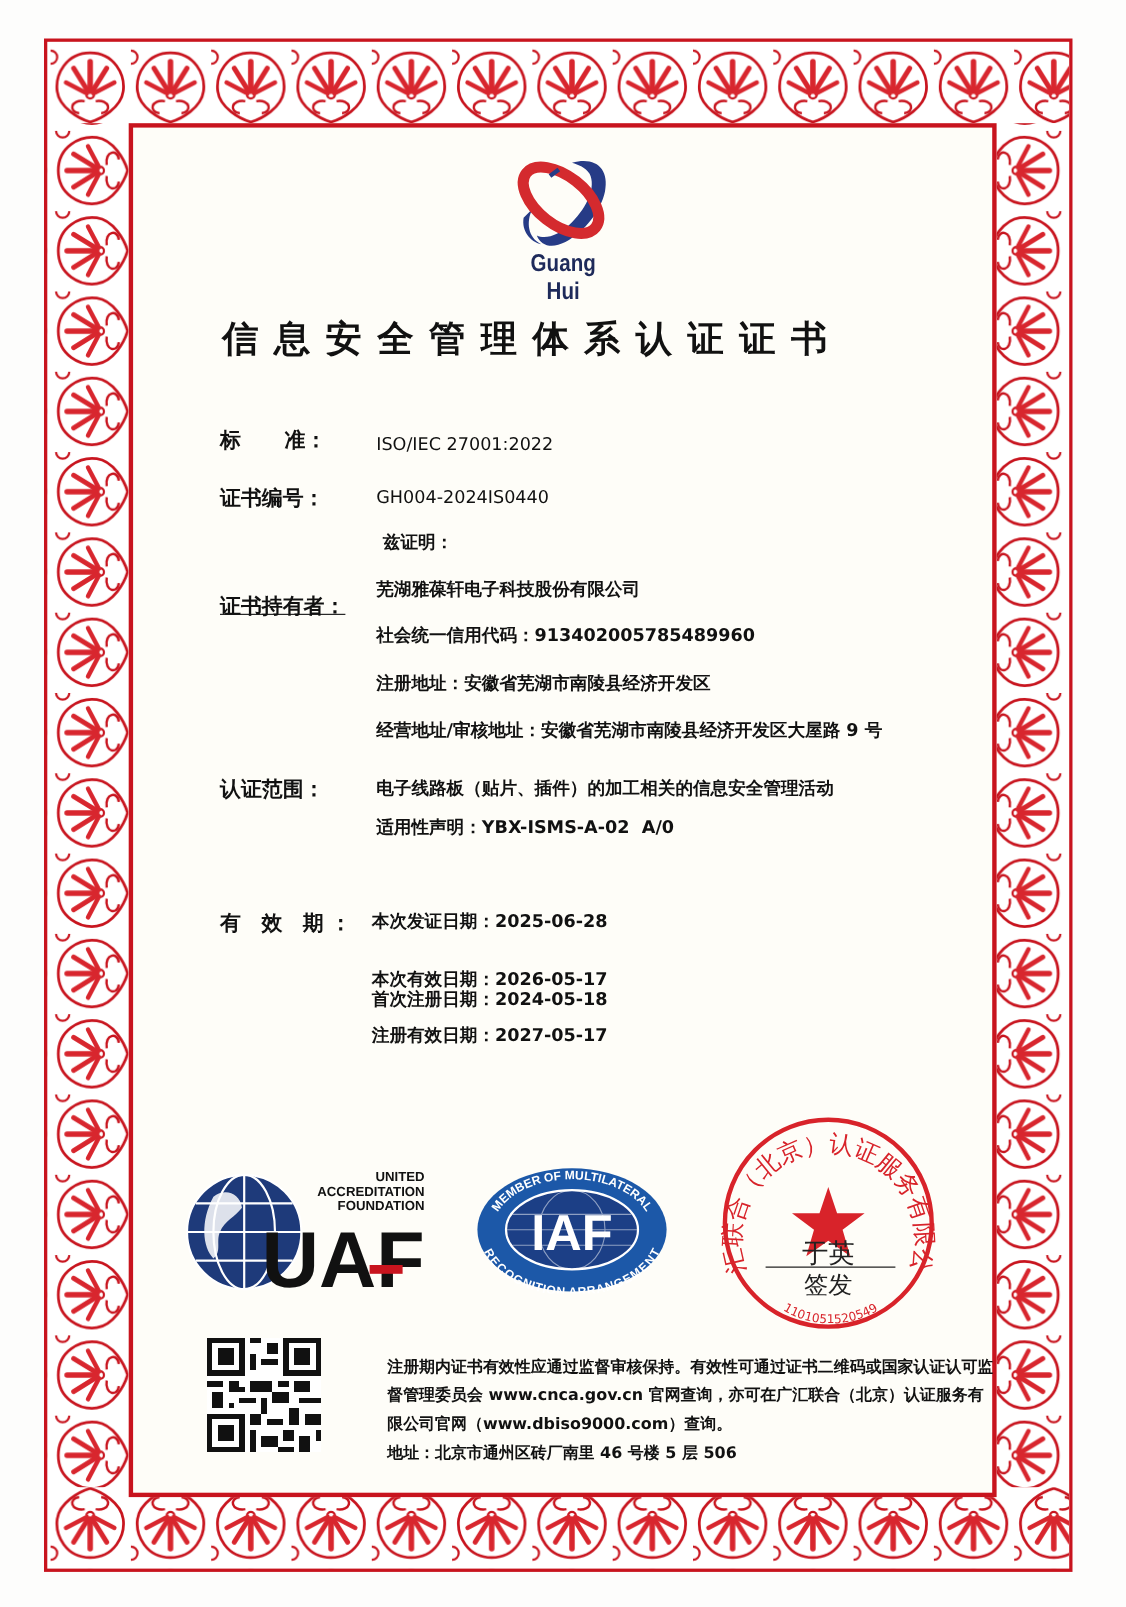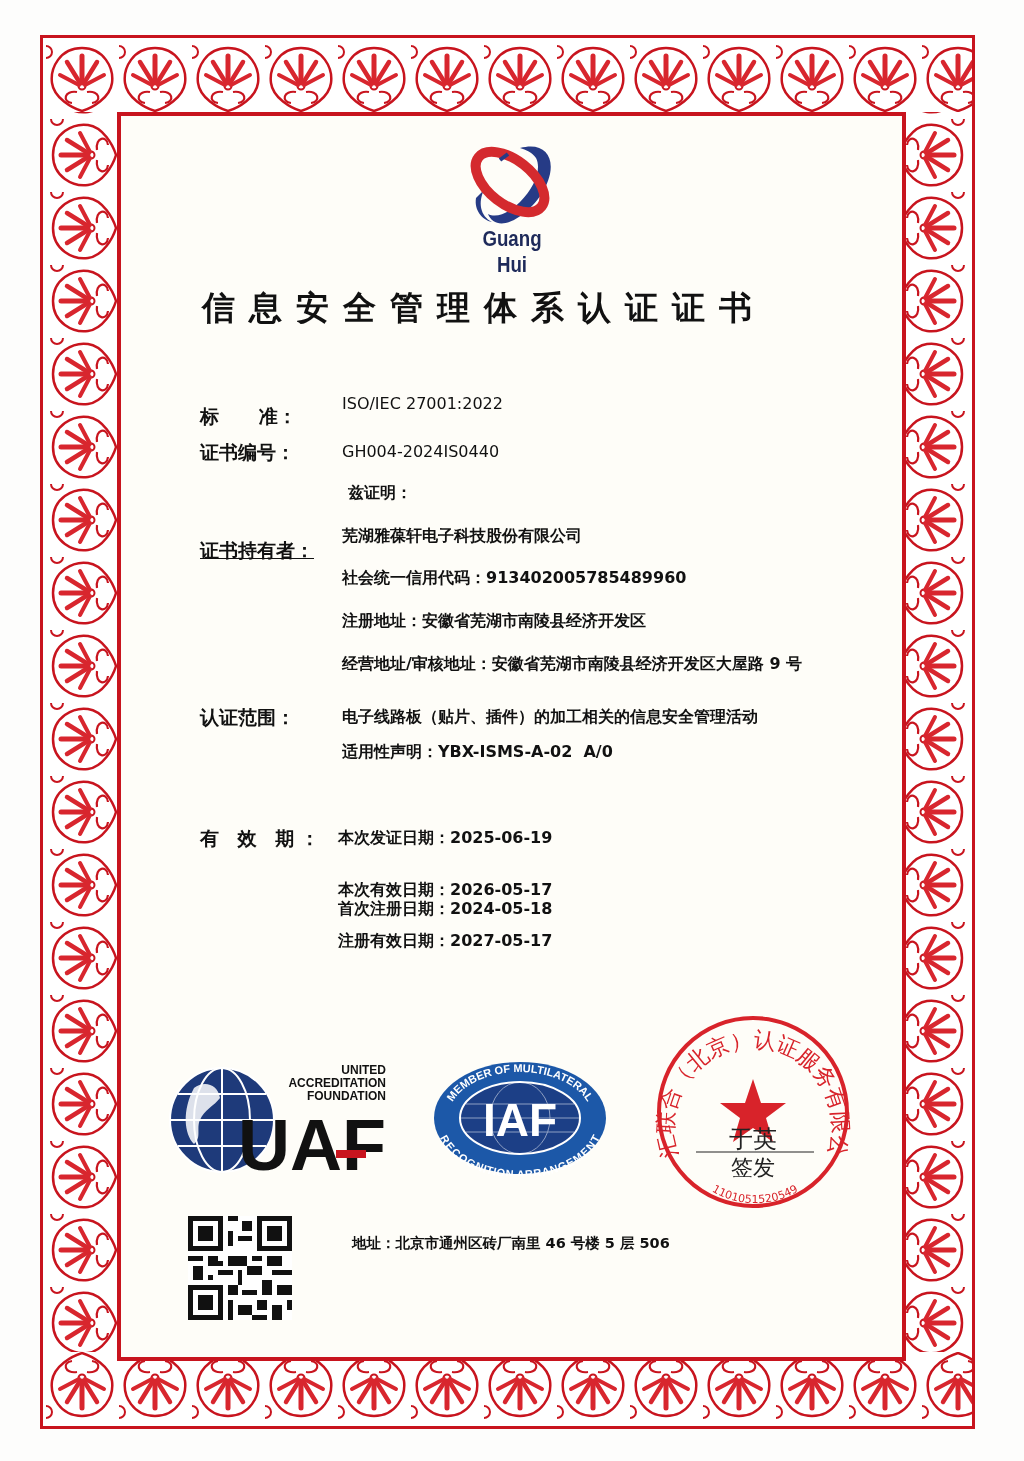--- a/index.html
+++ b/index.html
@@ -71,40 +71,40 @@
     <path d="M58,8 C80,2 92,14 88,34 C84,52 70,70 52,80 C40,86 30,84 26,74 C34,78 46,74 58,62 C72,48 80,30 74,18 C70,12 64,10 58,8 Z" fill="#263b86"></path>
     <path d="M22,50 C16,62 18,76 30,82 C20,80 12,70 14,58 Z" fill="#263b86"></path>
     <ellipse cx="48" cy="42" rx="40" ry="22" transform="rotate(38 48 42)" fill="none" stroke="#d42a2e" stroke-width="10"></ellipse>
     <path d="M38,20 L46,14" stroke="#263b86" stroke-width="4"></path>
   </svg>
   <div class="logo-name">Guang Hui</div>
 </div>
 
 <div class="title">信息安全管理体系认证证书</div>
 
-<div class="label" style="top:404px; letter-spacing:0px; white-space:pre;">标      准：</div>
+<div class="label" style="top:387px; letter-spacing:0px; white-space:pre;">标      准：</div>
 <div class="value val-thin" style="left:342px; top:394px;">ISO/IEC 27001:2022</div>
 
 <div class="label" style="top:440px;">证书编号：</div>
 <div class="value val-thin" style="left:342px; top:442px;">GH004-2024IS0440</div>
 
 <div class="value" style="left:348px; top:483px;">兹证明：</div>
 
 <div class="label" style="top:538px;text-decoration:underline;">证书持有者：</div>
 <div class="value" style="left:342px; top:526px;">芜湖雅葆轩电子科技股份有限公司</div>
 <div class="value" style="left:342px; top:568px;">社会统一信用代码：913402005785489960</div>
 <div class="value" style="left:342px; top:611px;">注册地址：安徽省芜湖市南陵县经济开发区</div>
 <div class="value" style="left:342px; top:654px;">经营地址/审核地址：安徽省芜湖市南陵县经济开发区大屋路 9 号</div>
 
 <div class="label" style="top:705px;">认证范围：</div>
 <div class="value" style="left:342px; top:707px;">电子线路板（贴片、插件）的加工相关的信息安全管理活动</div>
 <div class="value" style="left:342px; top:742px; white-space:pre;">适用性声明：YBX-ISMS-A-02  A/0</div>
 
 <div class="label" style="top:826px; letter-spacing:6px;">有 效 期：</div>
-<div class="value" style="left:338px; top:828px;">本次发证日期：2025-06-19</div>
+<div class="value" style="left:338px; top:828px;">本次发证日期：2025-06-28</div>
 <div class="value" style="left:338px; top:864px;margin-top:16px;">本次有效日期：2026-05-17</div>
 <div class="value" style="left:338px; top:899px;">首次注册日期：2024-05-18</div>
 <div class="value" style="left:338px; top:931px;">注册有效日期：2027-05-17</div>
 
 <div class="badge" style="left:164px; top:1058px; width:230px; height:122px;">
   <svg width="230" height="122" viewBox="0 0 230 122">
     <circle cx="58" cy="62" r="52" fill="#1e3a7a"></circle>
     <g stroke="#fff" stroke-width="2" fill="none">
       <ellipse cx="58" cy="62" rx="52" ry="52"></ellipse>
       <ellipse cx="58" cy="62" rx="28" ry="52"></ellipse>
@@ -195,14 +195,15 @@
       <rect x="17" y="18" width="2" height="3"></rect>
         <rect x="20" y="17" width="1" height="2"></rect>
         <rect x="13" y="20" width="3" height="1"></rect>
       <rect x="4" y="12" width="1" height="1"></rect>
         <rect x="6" y="9" width="1" height="1"></rect>
     </g>
   </svg>
 </div>
 
 <div class="notice">
+  <div>注册期内证书有效性应通过监督审核保持。有效性可通过证书二维码或国家认证认可监督管理委员会 www.cnca.gov.cn 官网查询，亦可在广汇联合（北京）认证服务有限公司官网（www.dbiso9000.com）查询。</div>
   <div>地址：北京市通州区砖厂南里 46 号楼 5 层 506</div>
 </div>
 
 </body></html>

